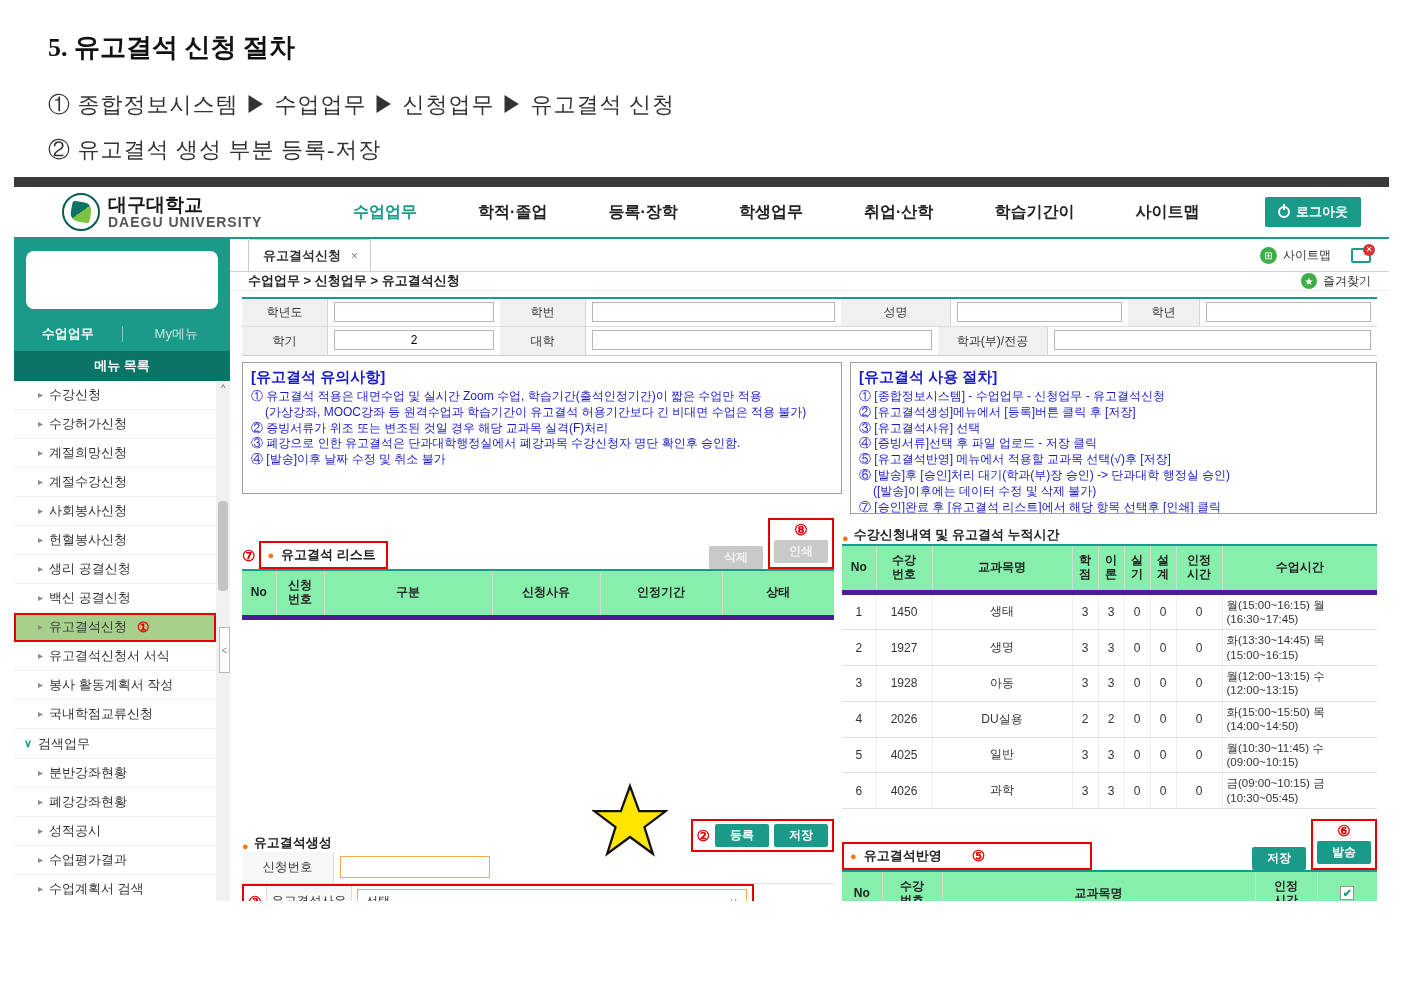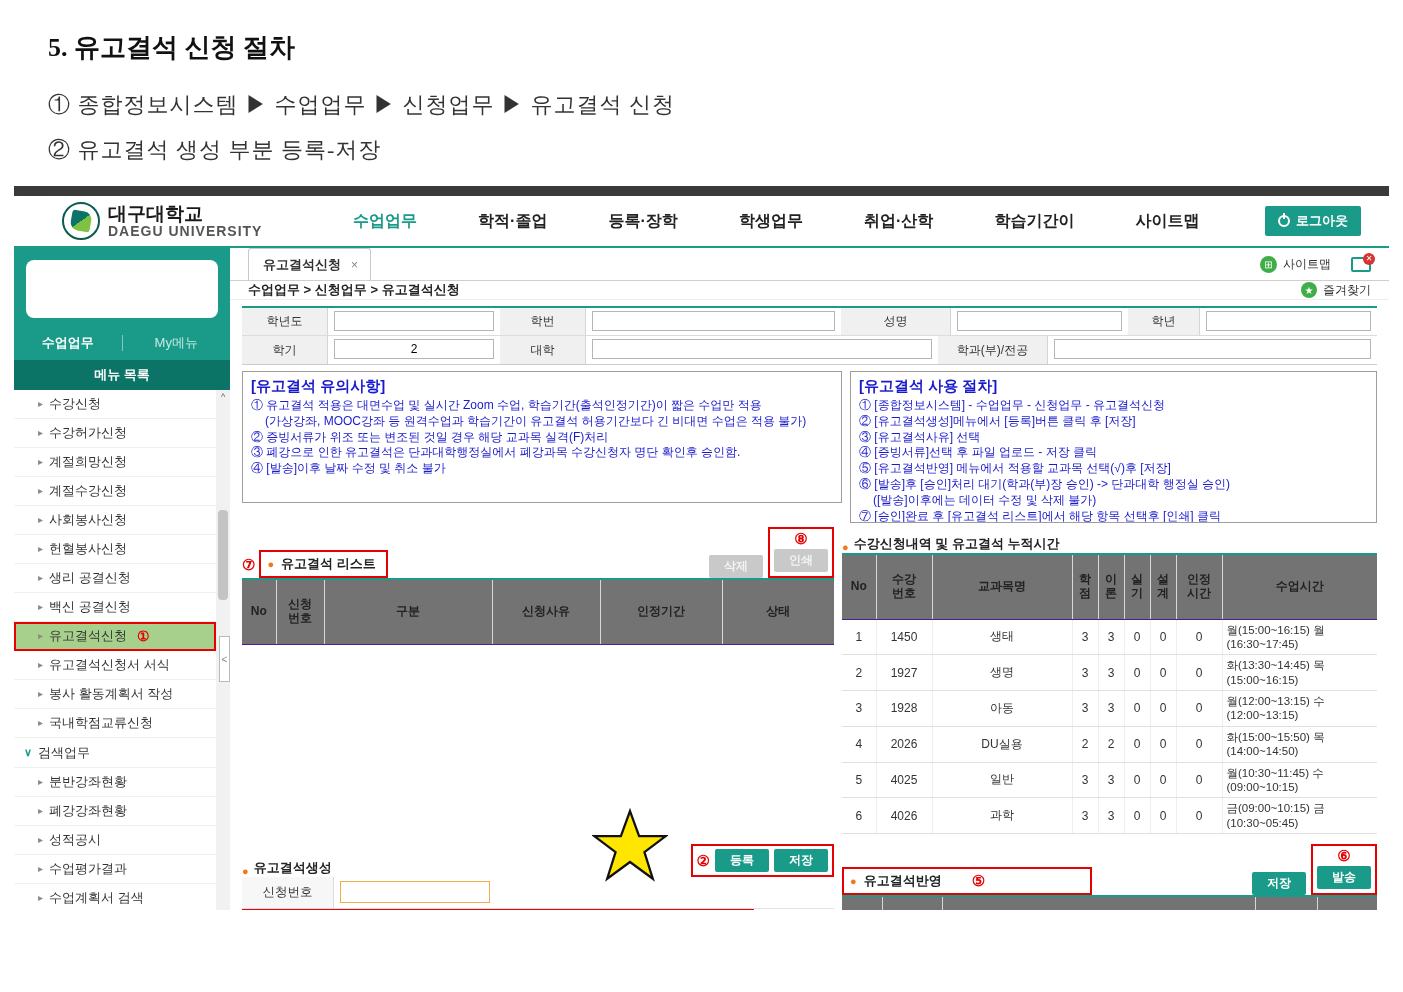--- a/index.html
+++ b/index.html
@@ -6,21 +6,21 @@
   html,body { background:#fff; }
   body { width:1403px; height:992px; position:relative; font-family:"Liberation Sans",sans-serif; color:#222; overflow:hidden; }
 
   
   .doc-title { position:absolute; left:48px; top:30px; font-family:"Liberation Serif",serif; font-size:26px; font-weight:bold; color:#111; }
   .doc-step  { position:absolute; left:48px; font-family:"Liberation Serif",serif; font-size:22px; color:#333; letter-spacing:1px; }
   #step1 { top:90px; }
   #step2 { top:135px; }
 
   
-  #app { position:absolute; left:14px; top:186px; width:1375px; height:724px; background:#fff; overflow:hidden; font-size:12px; }
+  #app { position:absolute; left:14px; top:177px; width:1375px; height:724px; background:#fff; overflow:hidden; font-size:12px; }
   .topbar { height:10px; background:#3a3a3a; position:relative; }
   .top-dot { position:absolute; left:16px; top:-5px; width:14px; height:14px; border-radius:50%; background:#3a3a3a; }
 
   .appheader { height:50px; display:flex; align-items:center; background:#fff; }
   .logo { display:flex; align-items:center; margin-left:48px; gap:8px; }
   .logo-mark { width:38px; height:38px; border-radius:50%; border:2px solid #0a5c52; background:#fff; position:relative; overflow:hidden; }
   .logo-mark::after { content:""; position:absolute; left:7px; top:7px; width:20px; height:20px; background:linear-gradient(135deg,#0c7466 50%,#7dc243 50%); transform:rotate(10deg); border-radius:3px 40% 3px 40%; }
   .logo-text-wrap { display:flex; flex-direction:column; line-height:1.05; }
   .logo-title { font-size:19px; font-weight:bold; color:#1a1a1a; }
   .logo-sub { font-size:14px; letter-spacing:1px; color:#555; font-weight:bold; }
@@ -98,21 +98,21 @@
   .sec-title { font-weight:bold; font-size:13px; color:#222; }
   .ann { color:#e60000; font-weight:bold; font-size:15px; }
   .red-title-box { border:2px solid #e60000; display:flex; align-items:center; padding:3px 10px 3px 6px; gap:2px; }
   .head-btns { margin-left:auto; display:flex; align-items:flex-end; gap:5px; }
   .btn { border:none; font-size:12px; font-weight:bold; cursor:pointer; border-radius:2px; }
   .btn.teal { background:#1a9b8a; color:#fff; width:54px; height:23px; }
   .btn.gray { background:#c9c9c9; color:#f2f2f2; width:54px; height:23px; cursor:default; }
   .num-btn-wrap { border:2px solid #e60000; display:flex; flex-direction:column; align-items:center; padding:1px 4px 4px; gap:1px; }
   table { border-collapse:collapse; width:100%; }
   .dtable { border-top:2px solid #1a9b8a; }
-  .dtable th { font-size:12px; font-weight:bold; color:#222; padding:18px 2px; border-bottom:1px solid #4c1d95; border-right:1px solid #d8d8d8; white-space:pre-line; line-height:1.15; background:#737373; }
+  .dtable th { font-size:12px; font-weight:bold; color:#222; padding:8px 2px; border-bottom:5px solid #4c1d95; border-right:1px solid #d8d8d8; white-space:pre-line; line-height:1.15; background:#86efac; }
   .dtable th:last-child { border-right:none; }
   .dtable td { font-size:12px; color:#333; text-align:center; padding:3px 2px; border-bottom:1px solid #e0e0e0; border-right:1px solid #eee; }
   .dtable td:last-child { border-right:none; text-align:left; font-size:11.5px; line-height:1.25; padding-left:4px; }
   .enroll-sec { flex:1; }
   .chkbox { display:inline-block; width:14px; height:14px; border:1px solid #999; background:#fff; color:#1a9b8a; font-size:11px; line-height:13px; }
 
   
   .botrow { display:flex; gap:8px; margin:10px 12px 0; align-items:flex-start; }
   .create-sec { width:592px; flex-shrink:0; position:relative; }
   .star-svg { position:absolute; right:166px; top:-36px; z-index:3; }

